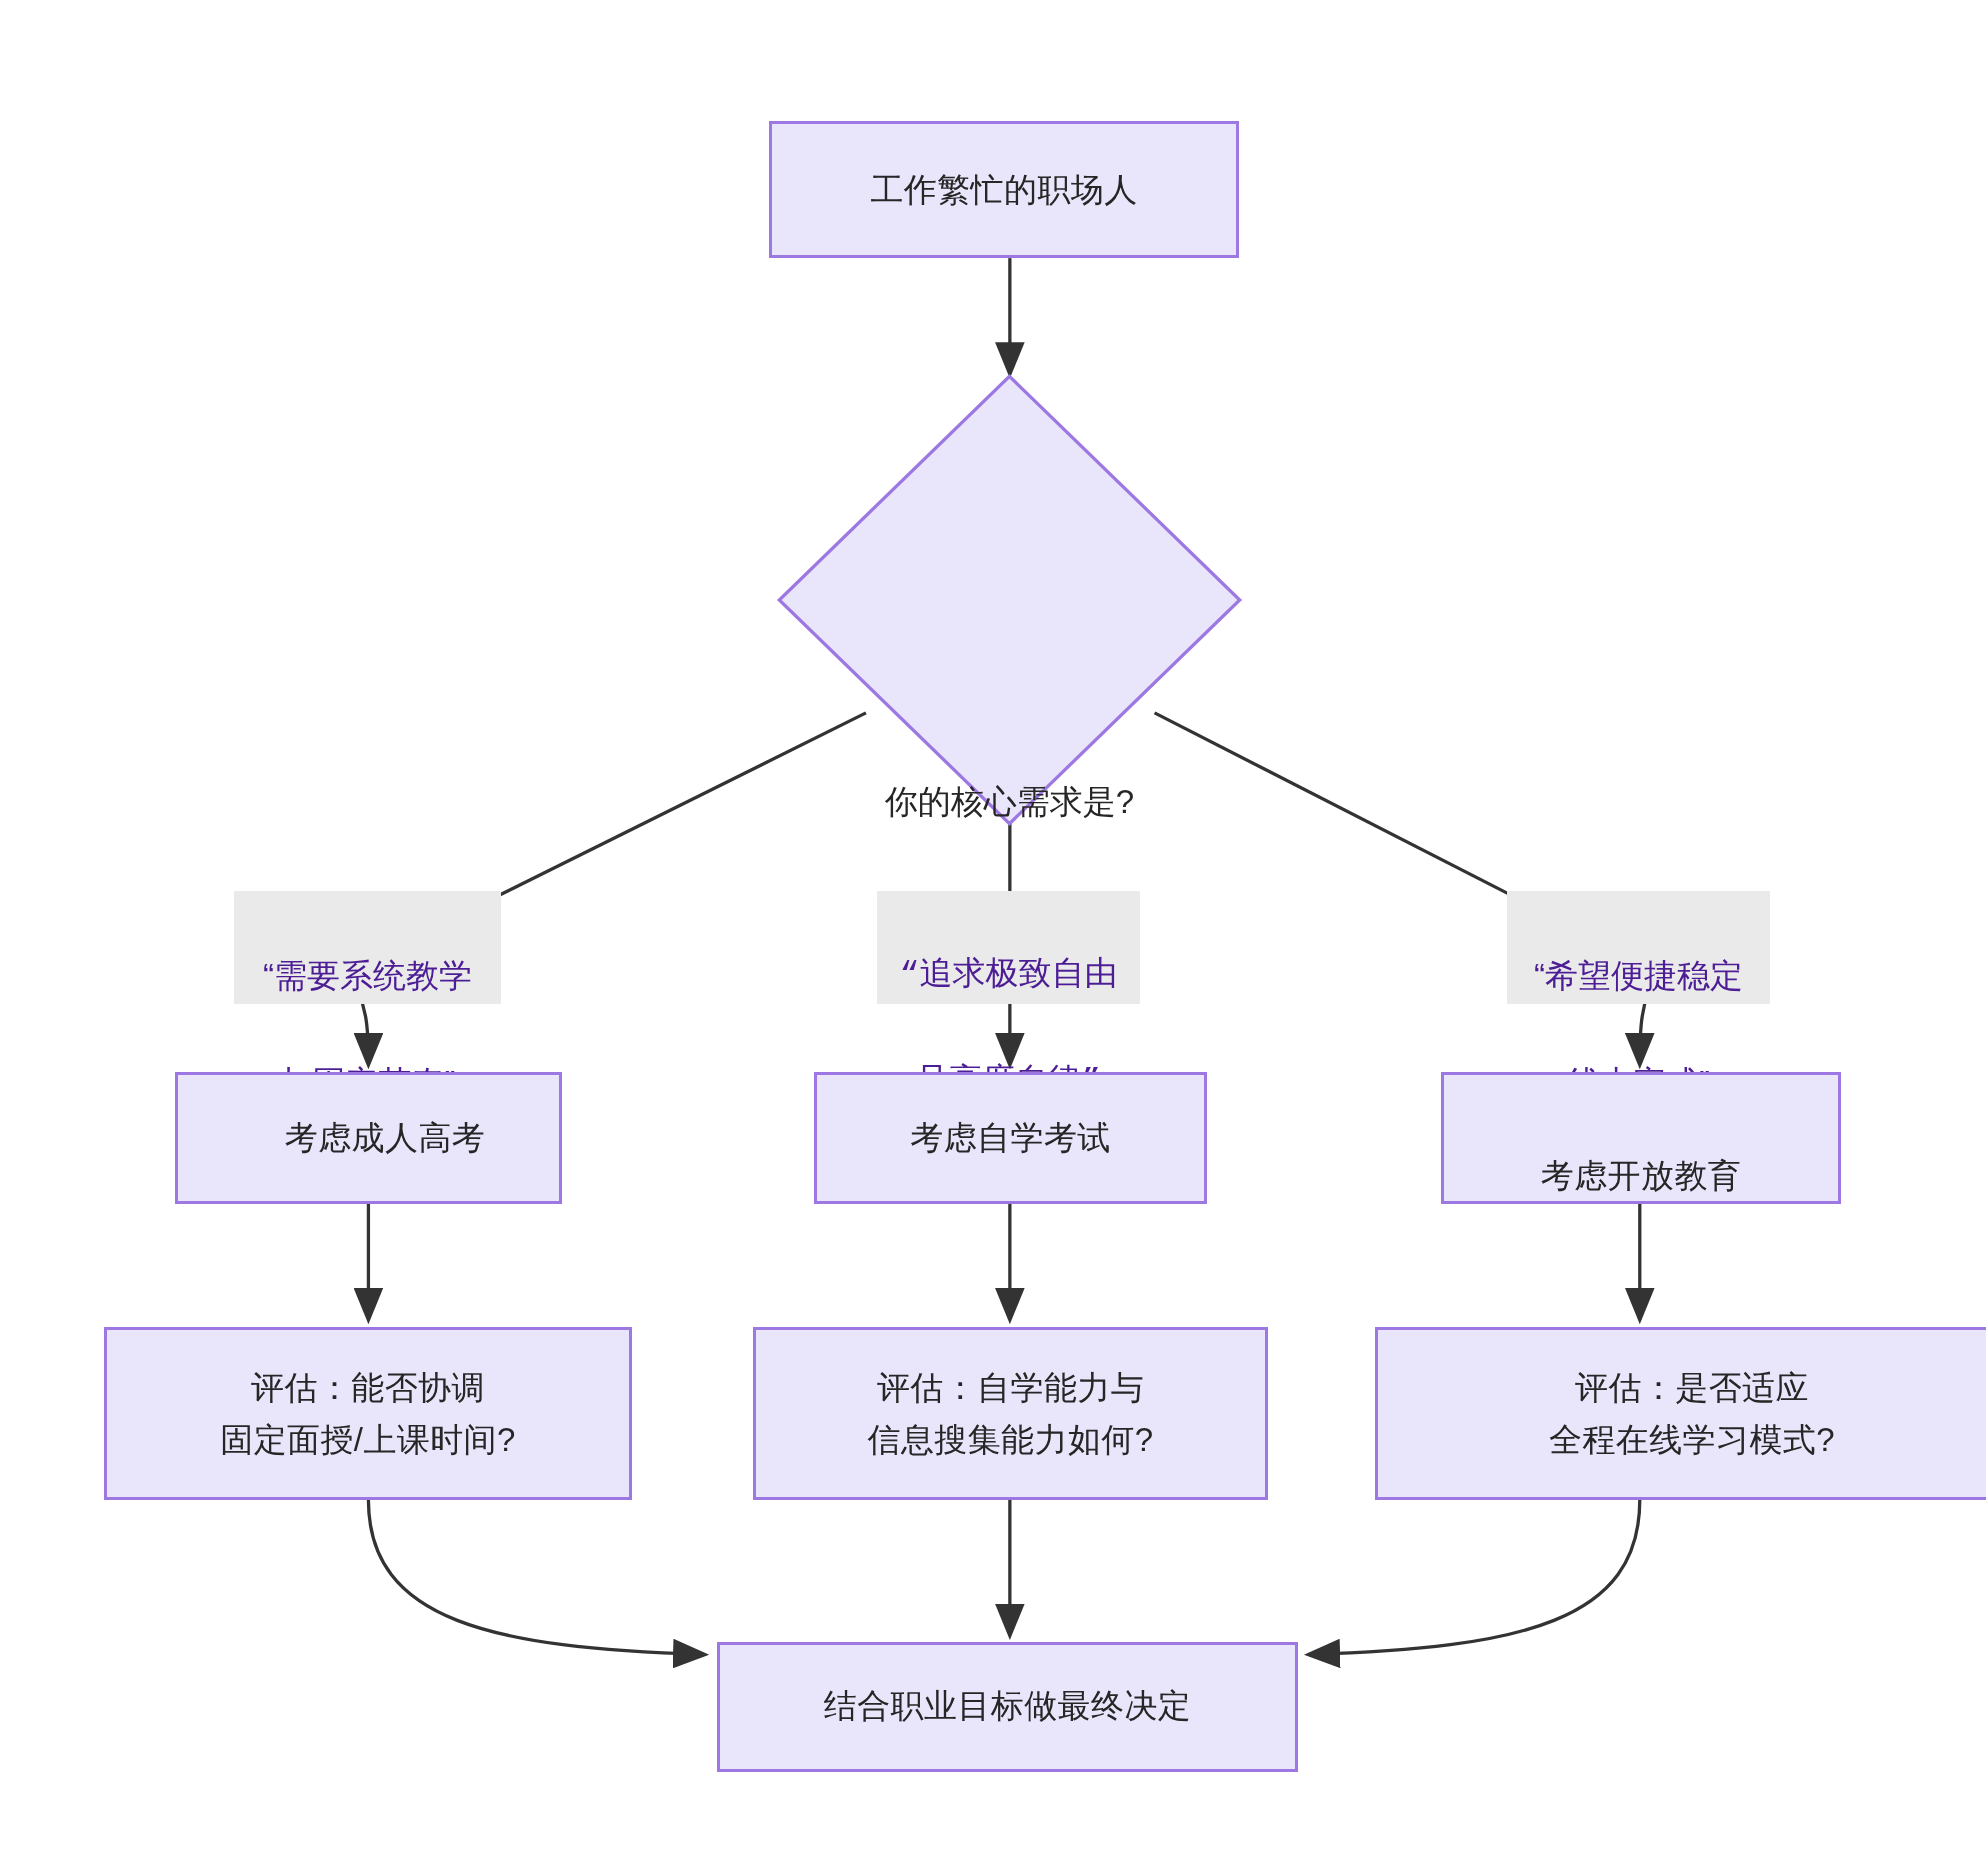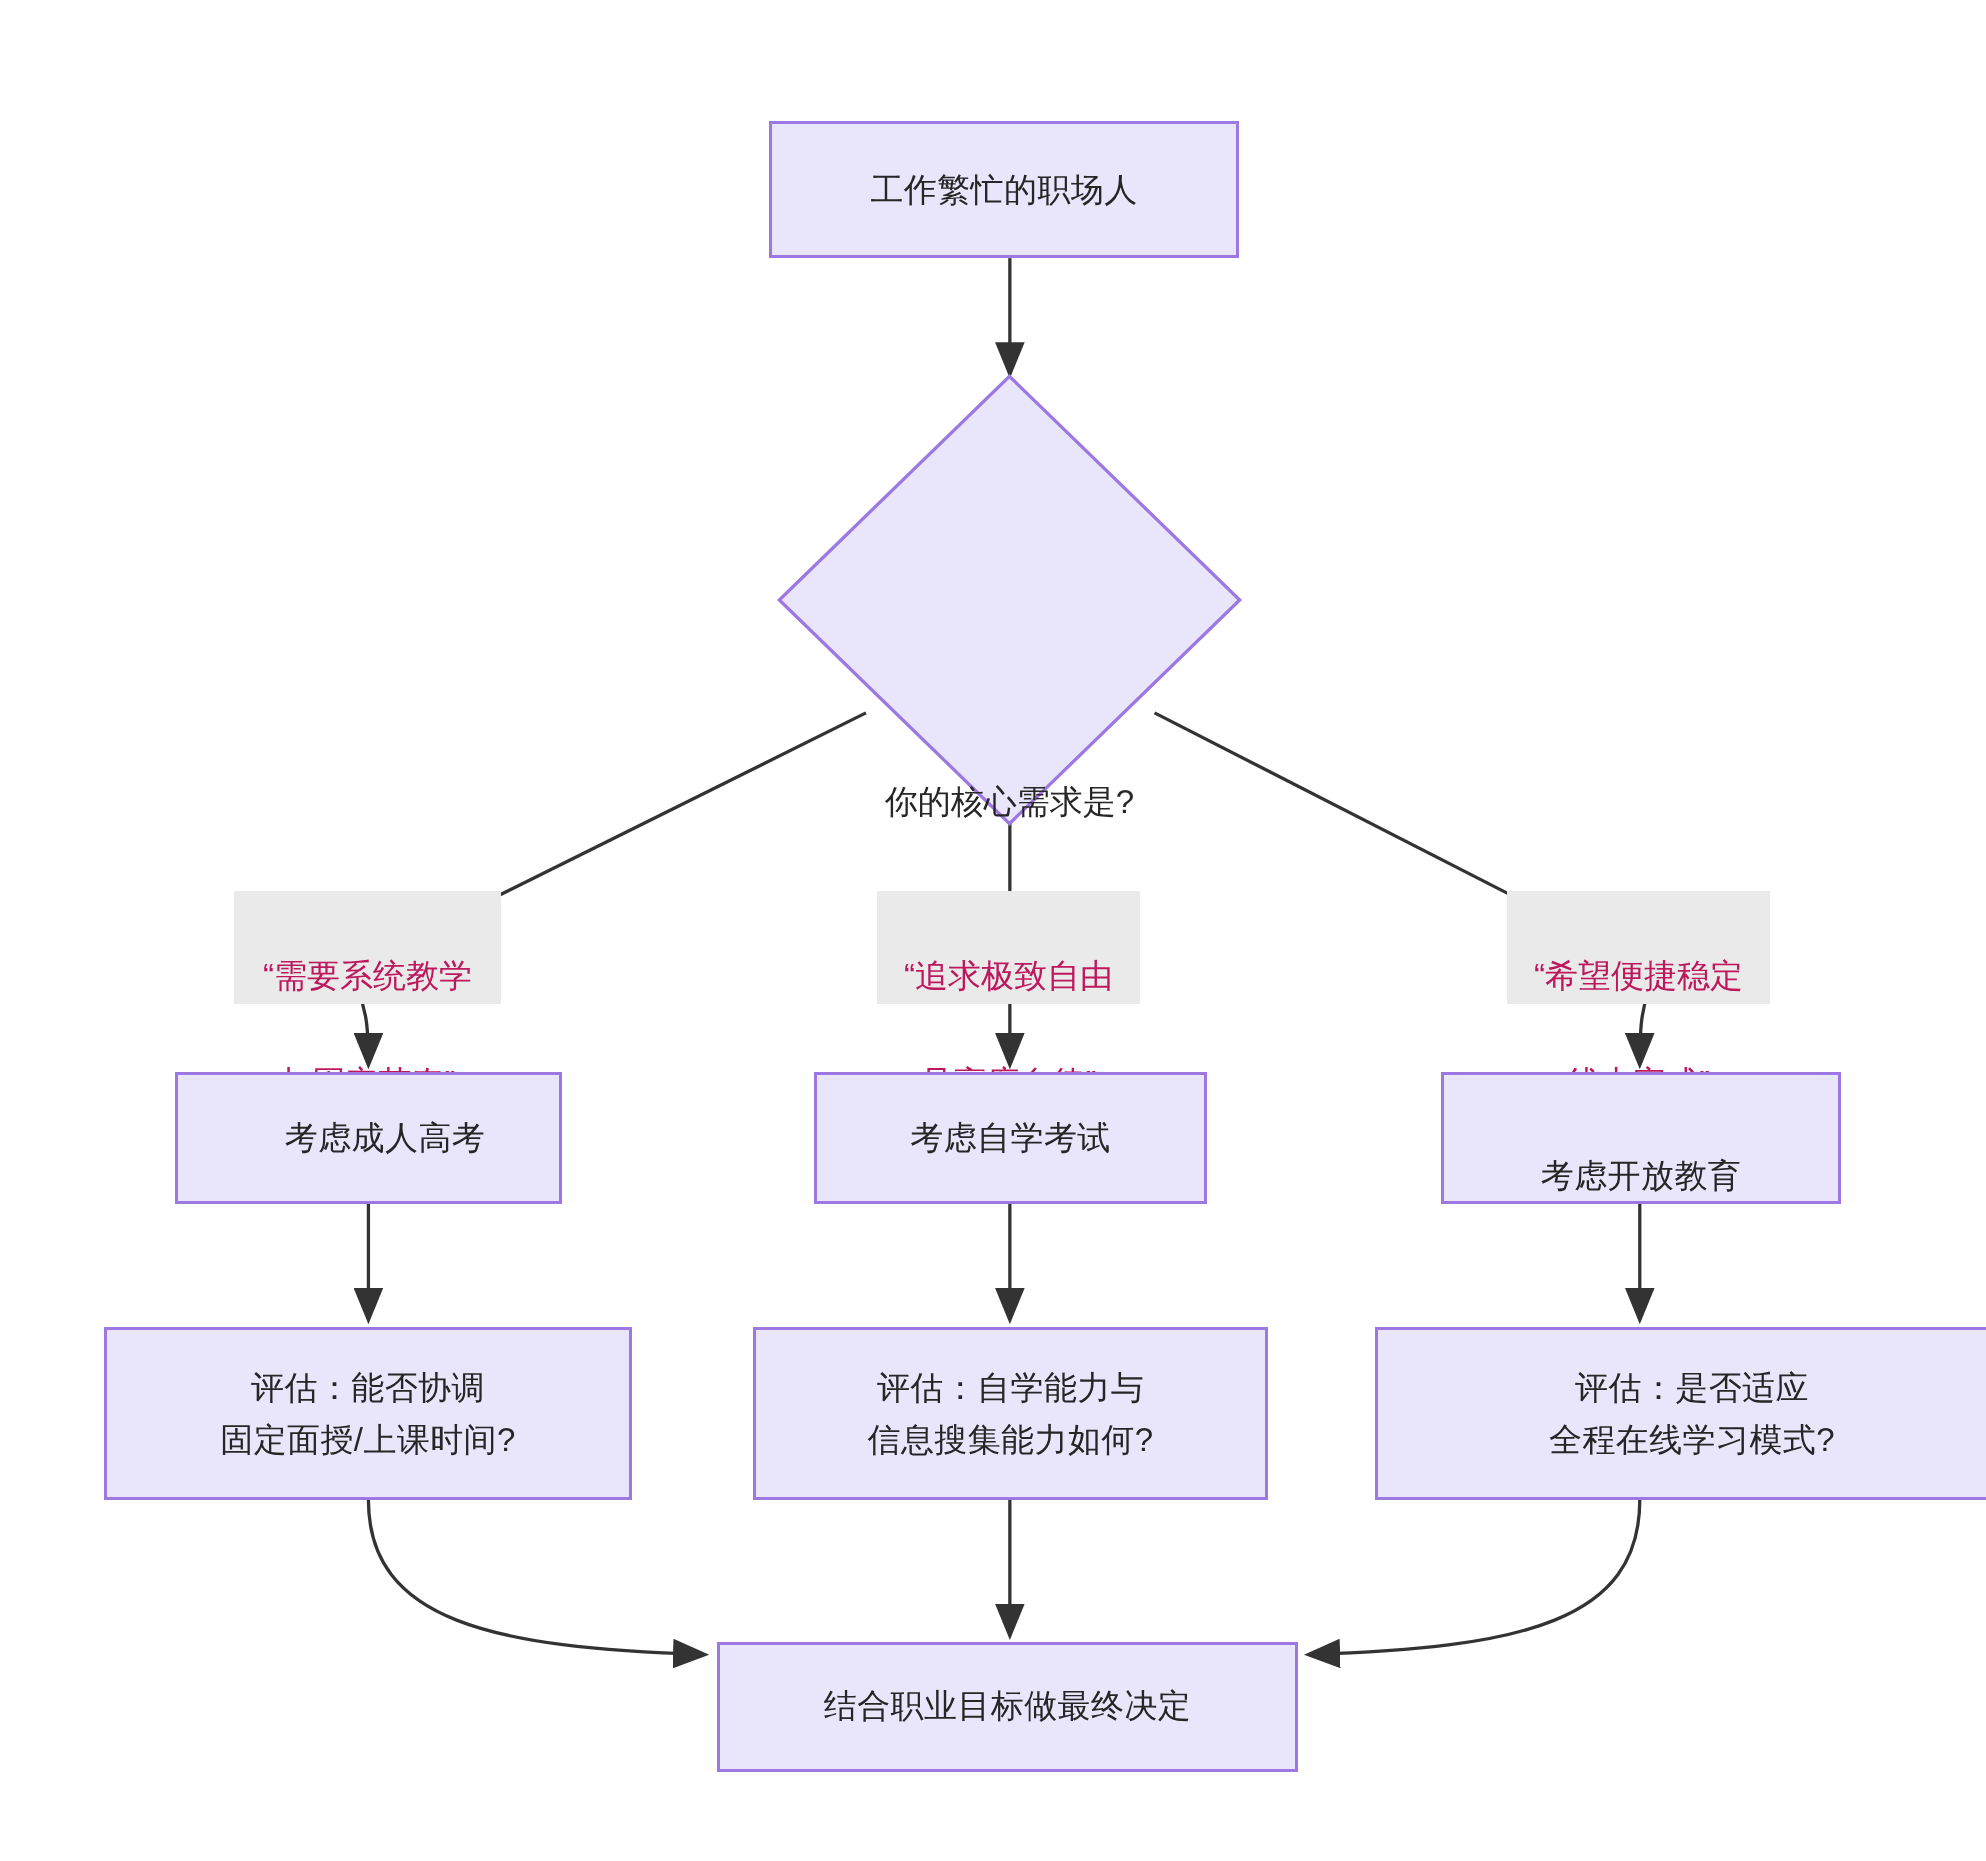--- a/index.html
+++ b/index.html
@@ -64,21 +64,21 @@
     align-items: flex-end;
     justify-content: center;
     text-align: center;
     color: #262626;
     font-size: 33px;
     line-height: 1.55;
   }
   .edge-label {
     position: absolute;
     background: #eaeaea;
-    color: #be185d;
+    color: #4c1d95;
     font-size: 33px;
     line-height: 1.62;
     text-align: center;
     padding: 5px 10px 8.2px 10px;
     box-sizing: border-box;
     white-space: pre-line;
   }
 </style>
 </head>
 <body>
@@ -123,21 +123,21 @@
     <div class="diamond-text">
       <span class="label-text">你的核心需求是?</span>
     </div>
   </div>
 
   <div class="edge-label" style="left:234px; top:873px; width:267px; height:113px;">
     <div>“需要系统教学</div>
     <div>与固定节奏”</div>
   </div>
 
-  <div class="edge-label" style="left:877px; top:873px; width:263px; height:113px;">
+  <div class="edge-label" style="left:877px; top:873px; width:263px; height:113px;font-family:Liberation Mono, monospace;">
     <div>“追求极致自由</div>
     <div>且高度自律”</div>
   </div>
 
   <div class="edge-label" style="left:1507px; top:873px; width:263px; height:113px;">
     <div>“希望便捷稳定</div>
     <div>线上完成”</div>
   </div>
 
   <div class="node" style="left:175px; top:1054px; width:387px; height:132px;padding-left:33px;">

